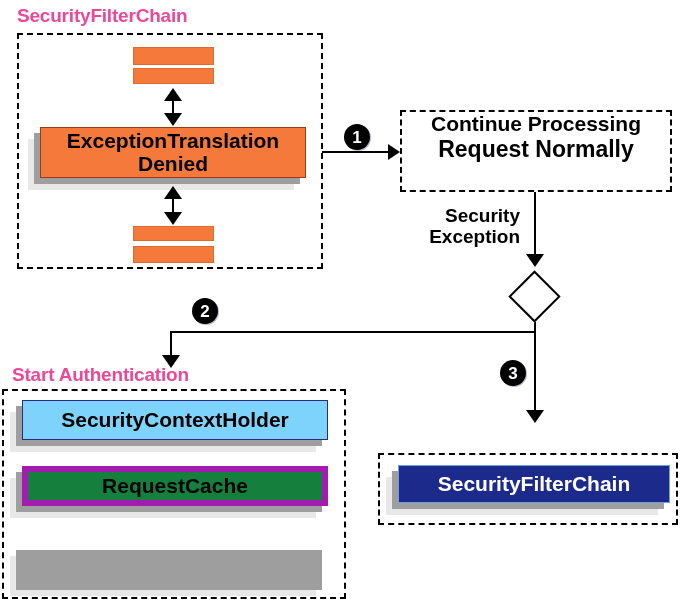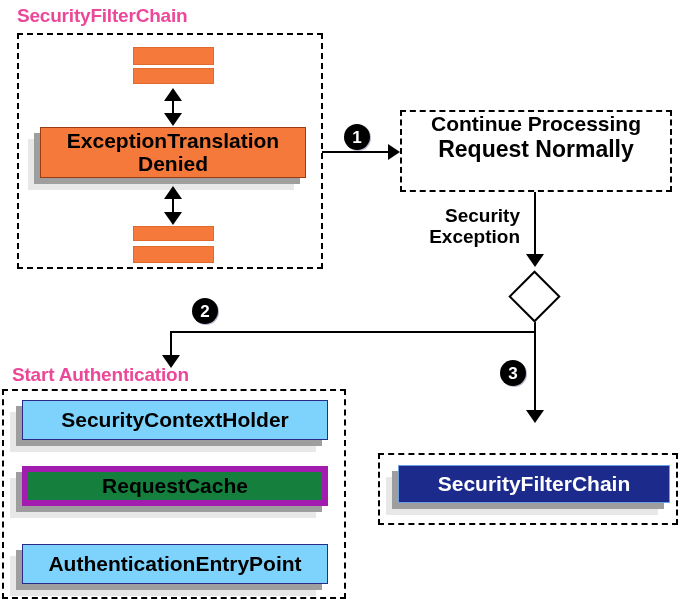--- a/index.html
+++ b/index.html
@@ -197,21 +197,20 @@
   <div class="abs shadow-far" style="left:10px; top:412px; width:306px; height:40px;"></div>
   <div class="abs shadow-mid" style="left:16px; top:406px; width:306px; height:40px;"></div>
   <div class="abs node node-blue" style="left:22px; top:400px; width:306px; height:40px;">SecurityContextHolder</div>
 
   <div class="abs shadow-far" style="left:10px; top:478px; width:306px; height:40px;"></div>
   <div class="abs shadow-mid" style="left:16px; top:472px; width:306px; height:40px;"></div>
   <div class="abs node node-gray" style="left:22px; top:466px; width:306px; height:40px;">RequestCache</div>
 
   <div class="abs shadow-far" style="left:10px; top:556px; width:306px; height:40px;"></div>
   <div class="abs shadow-mid" style="left:16px; top:550px; width:306px; height:40px;"></div>
-  <div class="abs node node-blue" style="left:22px; top:544px; width:306px; height:40px;">AuthenticationEntryPoint</div>
 
 
   <div class="abs dashed-box" style="left:378px; top:453px; width:300px; height:72px;"></div>
 
   <div class="abs shadow-far" style="left:386px; top:477px; width:272px; height:38px;"></div>
   <div class="abs shadow-mid" style="left:392px; top:471px; width:272px; height:38px;"></div>
   <div class="abs node node-navy" style="left:398px; top:465px; width:272px; height:38px;">SecurityFilterChain</div>
 
 </div>
 

